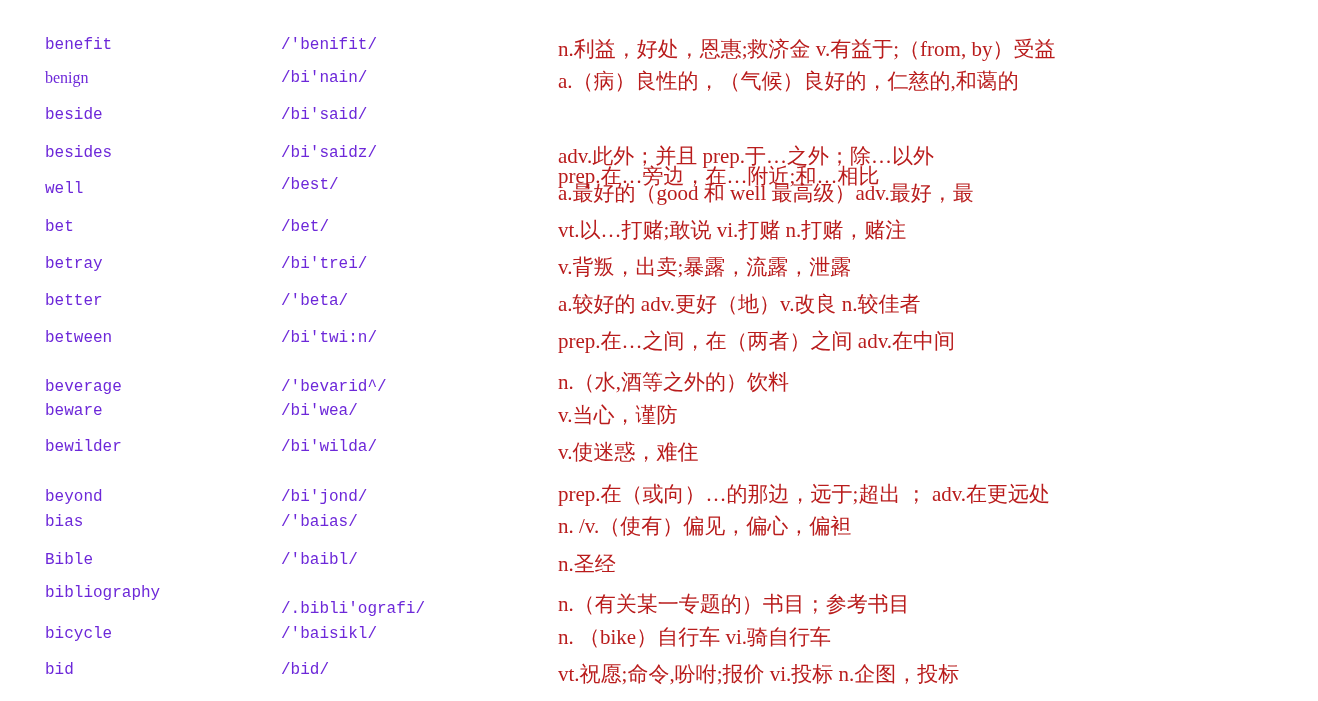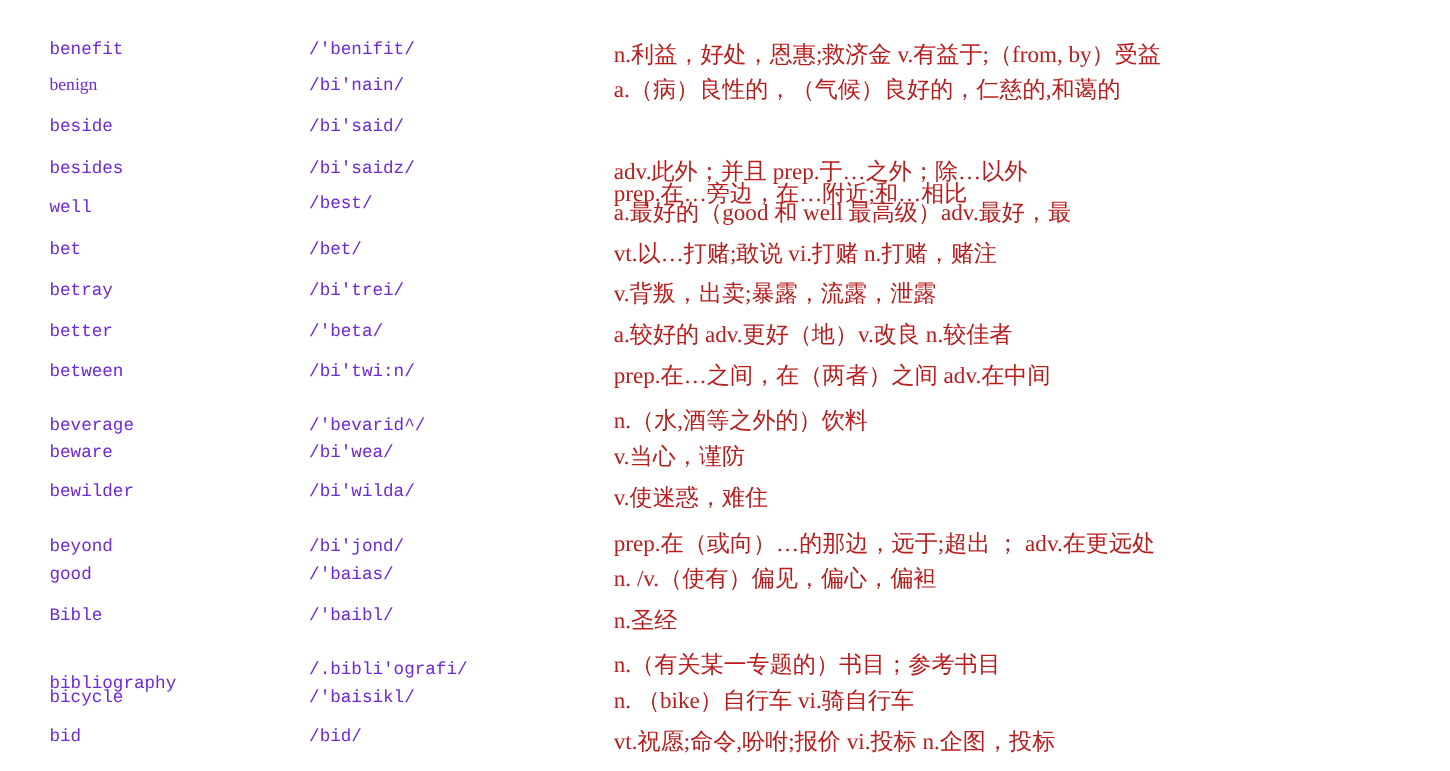--- a/index.html
+++ b/index.html
@@ -79,31 +79,31 @@
       <span class="word" style="top: 438px;">bewilder</span>
       <span class="phon" style="top: 438px;">/bi'wilda/</span>
       <span class="def" style="top: 440px;">v.使迷惑，难住</span>
     </div>
     <div class="row" style="top: 0px;">
       <span class="word" style="top: 488px;">beyond</span>
       <span class="phon" style="top: 488px;">/bi'jond/</span>
       <span class="def" style="top: 482px;">prep.在（或向）…的那边，远于;超出 ； adv.在更远处</span>
     </div>
     <div class="row" style="top: 0px;">
-      <span class="word" style="top: 513px;">good</span>
+      <span class="word" style="top: 513px;">bias</span>
       <span class="phon" style="top: 513px;">/'baias/</span>
       <span class="def" style="top: 514px;">n. /v.（使有）偏见，偏心，偏袒</span>
     </div>
     <div class="row" style="top: 0px;">
       <span class="word" style="top: 551px;">Bible</span>
       <span class="phon" style="top: 551px;">/'baibl/</span>
       <span class="def" style="top: 552px;">n.圣经</span>
     </div>
     <div class="row" style="top: 0px;">
-      <span class="word" style="top: 612px; text-align: right;">bibliography</span>
+      <span class="word" style="top: 584px; text-align: right;">bibliography</span>
       <span class="phon" style="top: 600px;">/.bibli'ografi/</span>
       <span class="def" style="top: 592px;">n.（有关某一专题的）书目；参考书目</span>
     </div>
     <div class="row" style="top: 0px;">
       <span class="word" style="top: 625px;">bicycle</span>
       <span class="phon" style="top: 625px;">/'baisikl/</span>
       <span class="def" style="top: 625px;">n. （bike）自行车 vi.骑自行车</span>
     </div>
     <div class="row" style="top: 0px;">
       <span class="word" style="top: 661px;">bid</span>

